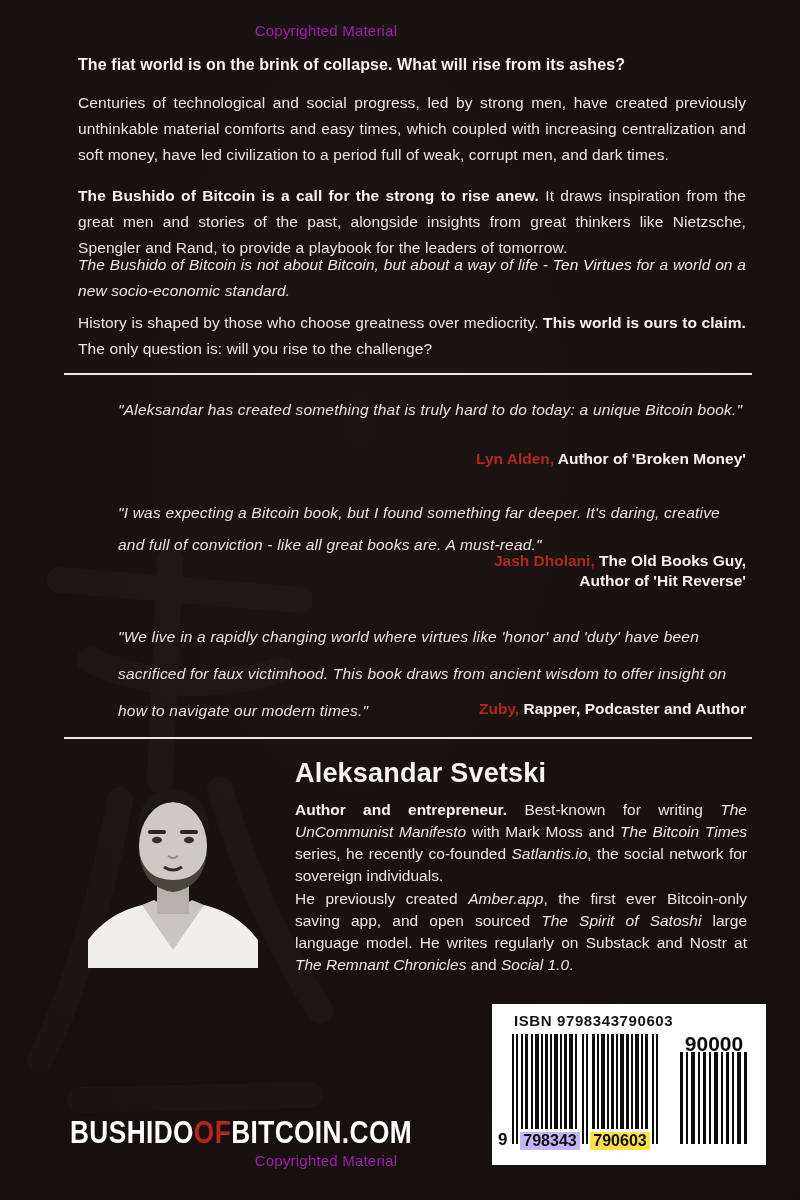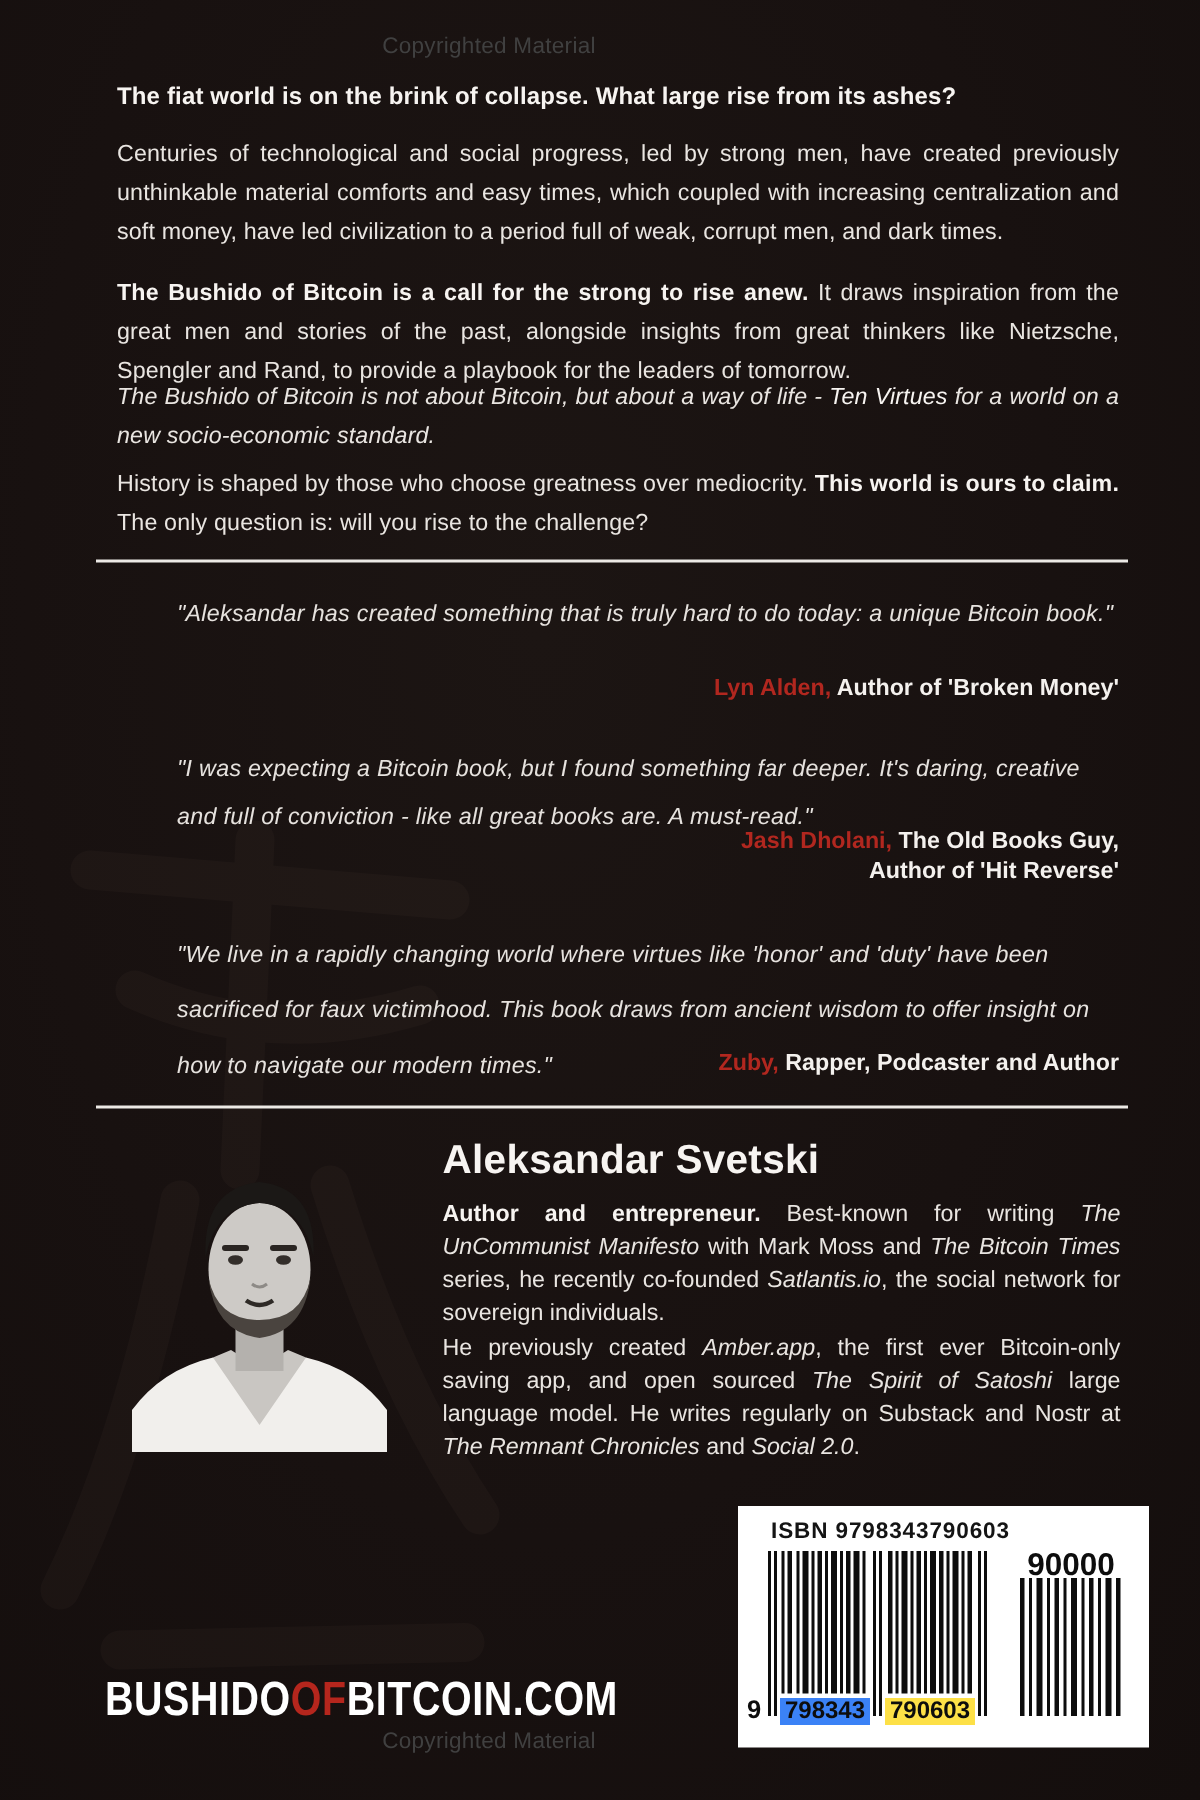--- a/index.html
+++ b/index.html
@@ -5,21 +5,21 @@
   * { margin:0; padding:0; box-sizing:border-box; }
   html,body { width:800px; height:1200px; }
   body {
     font-family: "Liberation Sans", sans-serif;
     background: radial-gradient(ellipse at 45% 35%, #1c1513 0%, #181110 55%, #140e0d 100%);
     color:#e9e5e1;
     position:relative;
     overflow:hidden;
   }
   .abs { position:absolute; }
-  .copyright { width:652px; text-align:center; font-size:15px; color:#404040; letter-spacing:.2px; }
+  .copyright { width:652px; text-align:center; font-size:15px; color:#a21caf; letter-spacing:.2px; }
   .content-text { width:668px; left:78px; font-size:15.5px; line-height:26px; text-align:justify; color:#e9e5e1; letter-spacing:.1px; }
   .headline { font-weight:bold; color:#f7f4f1; font-size:16px; text-align:left; }
   .b { font-weight:bold; color:#f7f4f1; }
   .i { font-style:italic; }
   .bi { font-weight:normal; font-style:italic; color:#f7f4f1; }
   .rule { left:64px; width:688px; height:2px; background:#ece9e5; }
   .quote { left:118px; width:628px; font-size:15.5px; font-style:italic; color:#e6e2de; text-align:left; letter-spacing:.2px; }
   .lh32 { line-height:32px; }
   .lh37 { line-height:37px; }
   .attr { left:78px; width:668px; text-align:right; font-size:15.5px; font-weight:bold; color:#f4f1ee; line-height:20px; }
@@ -41,21 +41,21 @@
   <path d="M90 40 L330 60"></path>
   <path d="M200 20 L190 240"></path>
   <path d="M120 120 Q210 160 310 130"></path>
   <path d="M150 260 Q120 420 70 520"></path>
   <path d="M250 250 Q290 380 350 470"></path>
   <path d="M110 560 L340 555"></path>
 </svg>
 
 <div class="abs copyright" style="top:22px;">Copyrighted Material</div>
 
-<div class="abs content-text headline" style="top:52px;">The fiat world is on the brink of collapse. What large rise from its ashes?</div>
+<div class="abs content-text headline" style="top:52px;">The fiat world is on the brink of collapse. What will rise from its ashes?</div>
 
 <div class="abs content-text" style="top:90px;">Centuries of technological and social progress, led by strong men, have created previously unthinkable material comforts and easy times, which coupled with increasing centralization and soft money, have led civilization to a period full of weak, corrupt men, and dark times.</div>
 
 <div class="abs content-text" style="top:183px;">
   <span class="b">The Bushido of Bitcoin is a call for the strong to rise anew.</span><span> It draws inspiration from the great men and stories of the past, alongside insights from great thinkers like Nietzsche, Spengler and Rand, to provide a playbook for the leaders of tomorrow.</span>
 </div>
 
 <div class="abs content-text i" style="top:252px;">
   <span>The Bushido of Bitcoin is not about Bitcoin, but about a way of life - </span><span class="bi">Ten Virtues</span><span> for a world on a new socio-economic standard.</span>
 </div>
@@ -102,21 +102,21 @@
   <path d="M84,95 Q93,101 102,95" stroke="#2e2a26" stroke-width="3" fill="none"></path>
 </svg>
 
 <div class="abs author-name">Aleksandar Svetski</div>
 
 <div class="abs bio" style="top:799px;">
   <span class="b">Author and entrepreneur.</span><span> Best-known for writing </span><span class="i">The UnCommunist Manifesto</span><span> with Mark Moss and </span><span class="i">The Bitcoin Times</span><span> series, he recently co-founded </span><span class="i">Satlantis.io</span><span>, the social network for sovereign individuals.</span>
 </div>
 
 <div class="abs bio" style="top:888px;">
-  <span>He previously created </span><span class="i">Amber.app</span><span>, the first ever Bitcoin-only saving app, and open sourced </span><span class="i">The Spirit of Satoshi</span><span> large language model. He writes regularly on Substack and Nostr at </span><span class="i">The Remnant Chronicles</span><span> and </span><span class="i">Social 2.0</span><span>.</span>
+  <span>He previously created </span><span class="i">Amber.app</span><span>, the first ever Bitcoin-only saving app, and open sourced </span><span class="i">The Spirit of Satoshi</span><span> large language model. He writes regularly on Substack and Nostr at </span><span class="i">The Remnant Chronicles</span><span> and </span><span class="i">Social 1.0</span><span>.</span>
 </div>
 
 <div class="abs barcode-box">
   <div class="isbn-label">ISBN 9798343790603</div>
   <svg width="274" height="161" viewBox="0 0 274 161" style="position:absolute;left:0;top:0;">
 
     <g fill="#0d0d0d">
       <rect x="20" y="30" width="2" height="110"></rect>
         <rect x="24" y="30" width="2" height="110"></rect>
       <rect x="90" y="30" width="2" height="110"></rect>
@@ -158,21 +158,21 @@
         <rect x="217" y="48" width="2" height="92"></rect>
       <rect x="222" y="48" width="4" height="92"></rect>
         <rect x="229" y="48" width="2" height="92"></rect>
       <rect x="234" y="48" width="3" height="92"></rect>
         <rect x="240" y="48" width="2" height="92"></rect>
       <rect x="245" y="48" width="4" height="92"></rect>
         <rect x="252" y="48" width="3" height="92"></rect>
     </g>
   </svg>
   <div style="position:absolute;left:6px;top:126px;font-size:17px;font-weight:bold;color:#0d0d0d;">9</div>
-  <div style="position:absolute;left:28px;top:128px;width:60px;text-align:center;font-size:16px;font-weight:bold;color:#0d0d0d;background:#3b82f6;">798343</div>
+  <div style="position:absolute;left:28px;top:128px;width:60px;text-align:center;font-size:16px;font-weight:bold;color:#0d0d0d;background:#c4b5fd;">798343</div>
   <div style="position:absolute;left:98px;top:128px;width:60px;text-align:center;font-size:16px;font-weight:bold;color:#0d0d0d;background:#fde047;">790603</div>
   <div style="position:absolute;left:188px;top:28px;width:68px;text-align:center;font-size:21px;font-weight:bold;color:#0d0d0d;">90000</div>
 </div>
 
 <div class="abs site">
   <span>BUSHIDO</span><span class="red">OF</span><span>BITCOIN.COM</span>
 </div>
 
 <div class="abs copyright" style="top:1152px;">Copyrighted Material</div>
 

